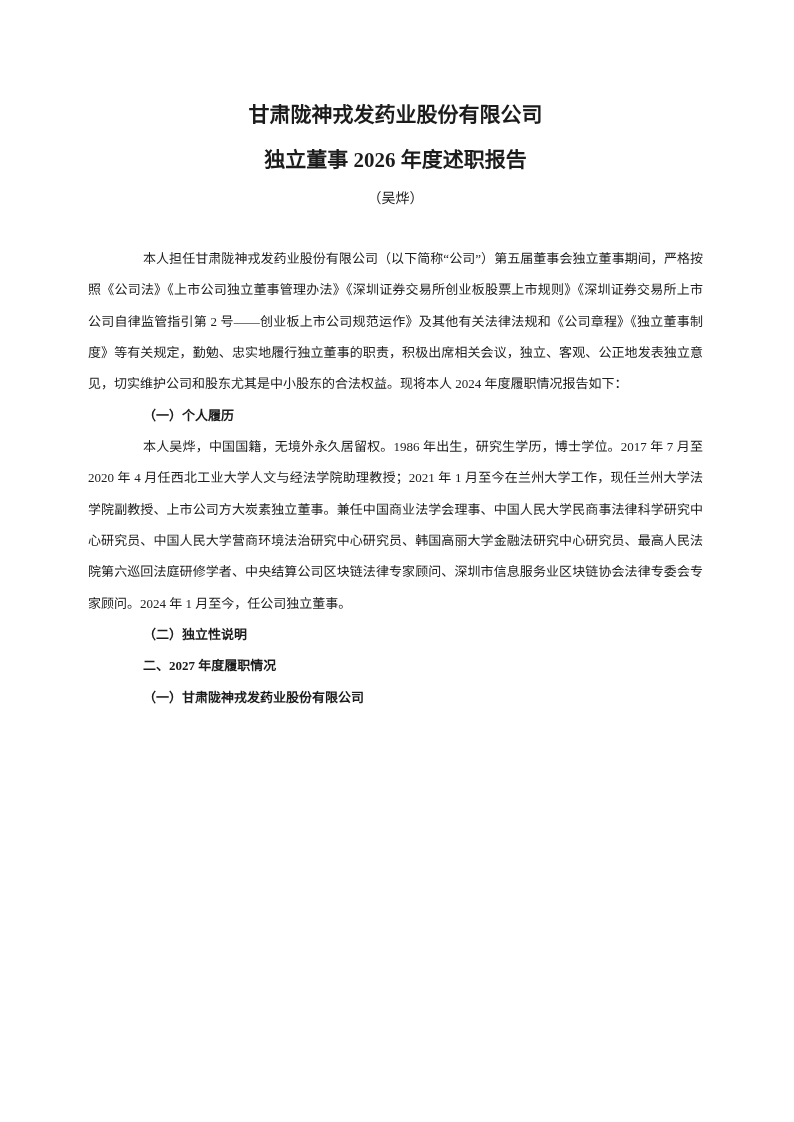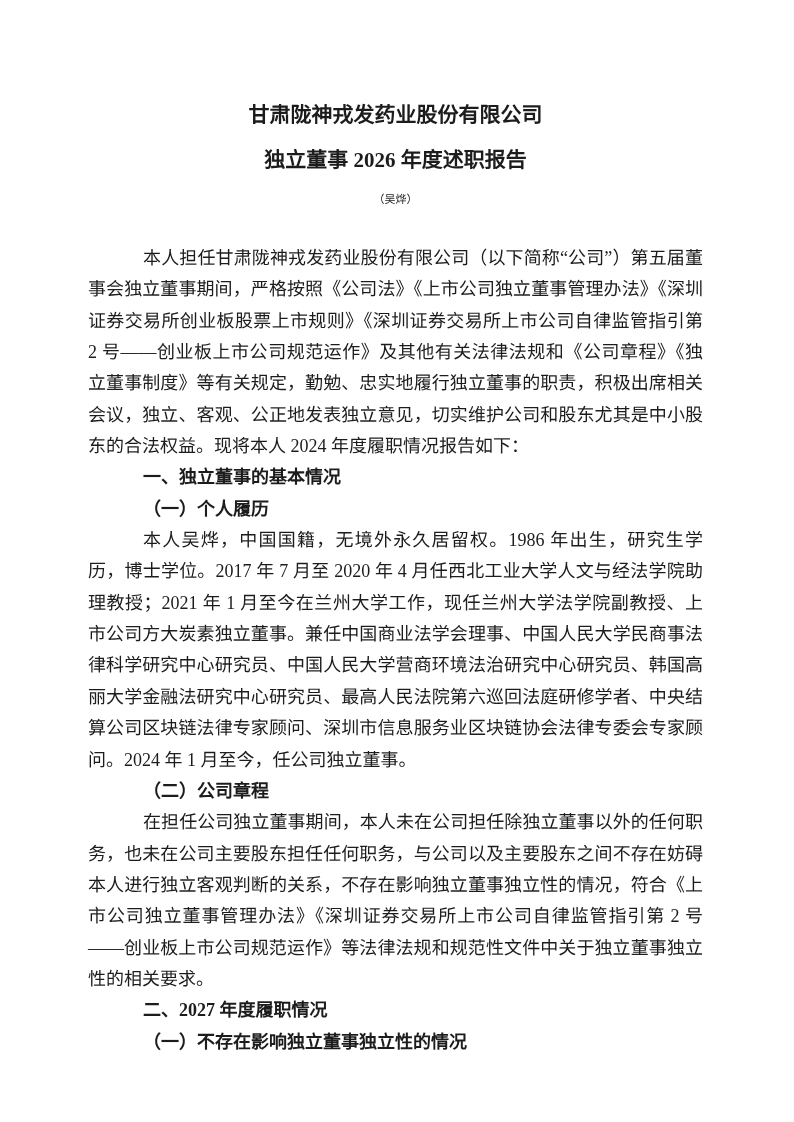--- a/index.html
+++ b/index.html
@@ -20,28 +20,28 @@
     padding: 93px 91px 0 88px;
   }
   .doc-title {
     font-size: 21px;
     font-weight: bold;
     text-align: center;
     line-height: 45px;
     white-space: nowrap;
   }
   .doc-author {
-    font-size: 11px;
+    font-size: 14px;
     font-weight: normal;
     text-align: center;
     line-height: 32px;
     margin-bottom: 28px;
   }
   .body-text {
-    font-size: 18px;
+    font-size: 13px;
     line-height: 31.35px;
   }
   .para {
     margin: 0;
     text-align: justify;
     text-indent: 55px;
     word-break: break-all;
   }
   .heading {
     margin: 0;
@@ -58,29 +58,27 @@
   <div class="doc-title">甘肃陇神戎发药业股份有限公司</div>
 
   <div class="doc-title">独立董事 2026 年度述职报告</div>
 
   <div class="doc-author">（吴烨）</div>
 
   <div class="body-text">
 
     <p class="para">本人担任甘肃陇神戎发药业股份有限公司（以下简称“公司”）第五届董事会独立董事期间，严格按照《公司法》《上市公司独立董事管理办法》《深圳证券交易所创业板股票上市规则》《深圳证券交易所上市公司自律监管指引第 2 号——创业板上市公司规范运作》及其他有关法律法规和《公司章程》《独立董事制度》等有关规定，勤勉、忠实地履行独立董事的职责，积极出席相关会议，独立、客观、公正地发表独立意见，切实维护公司和股东尤其是中小股东的合法权益。现将本人 2024 年度履职情况报告如下：</p>
 
-    <p class="heading">一、独立董事的基本情况</p>
 
     <p class="heading">（一）个人履历</p>
 
     <p class="para">本人吴烨，中国国籍，无境外永久居留权。1986 年出生，研究生学历，博士学位。2017 年 7 月至 2020 年 4 月任西北工业大学人文与经法学院助理教授；2021 年 1 月至今在兰州大学工作，现任兰州大学法学院副教授、上市公司方大炭素独立董事。兼任中国商业法学会理事、中国人民大学民商事法律科学研究中心研究员、中国人民大学营商环境法治研究中心研究员、韩国高丽大学金融法研究中心研究员、最高人民法院第六巡回法庭研修学者、中央结算公司区块链法律专家顾问、深圳市信息服务业区块链协会法律专委会专家顾问。2024 年 1 月至今，任公司独立董事。</p>
 
-    <p class="heading">（二）公司章程</p>
+    <p class="heading">（二）独立性说明</p>
 
-    <p class="para">在担任公司独立董事期间，本人未在公司担任除独立董事以外的任何职务，也未在公司主要股东担任任何职务，与公司以及主要股东之间不存在妨碍本人进行独立客观判断的关系，不存在影响独立董事独立性的情况，符合《上市公司独立董事管理办法》《深圳证券交易所上市公司自律监管指引第 2 号——创业板上市公司规范运作》等法律法规和规范性文件中关于独立董事独立性的相关要求。</p>
 
     <p class="heading">二、2027 年度履职情况</p>
 
-    <p class="heading">（一）不存在影响独立董事独立性的情况</p>
+    <p class="heading">（一）甘肃陇神戎发药业股份有限公司</p>
 
   </div>
 
 </div>
 
 </body></html>

